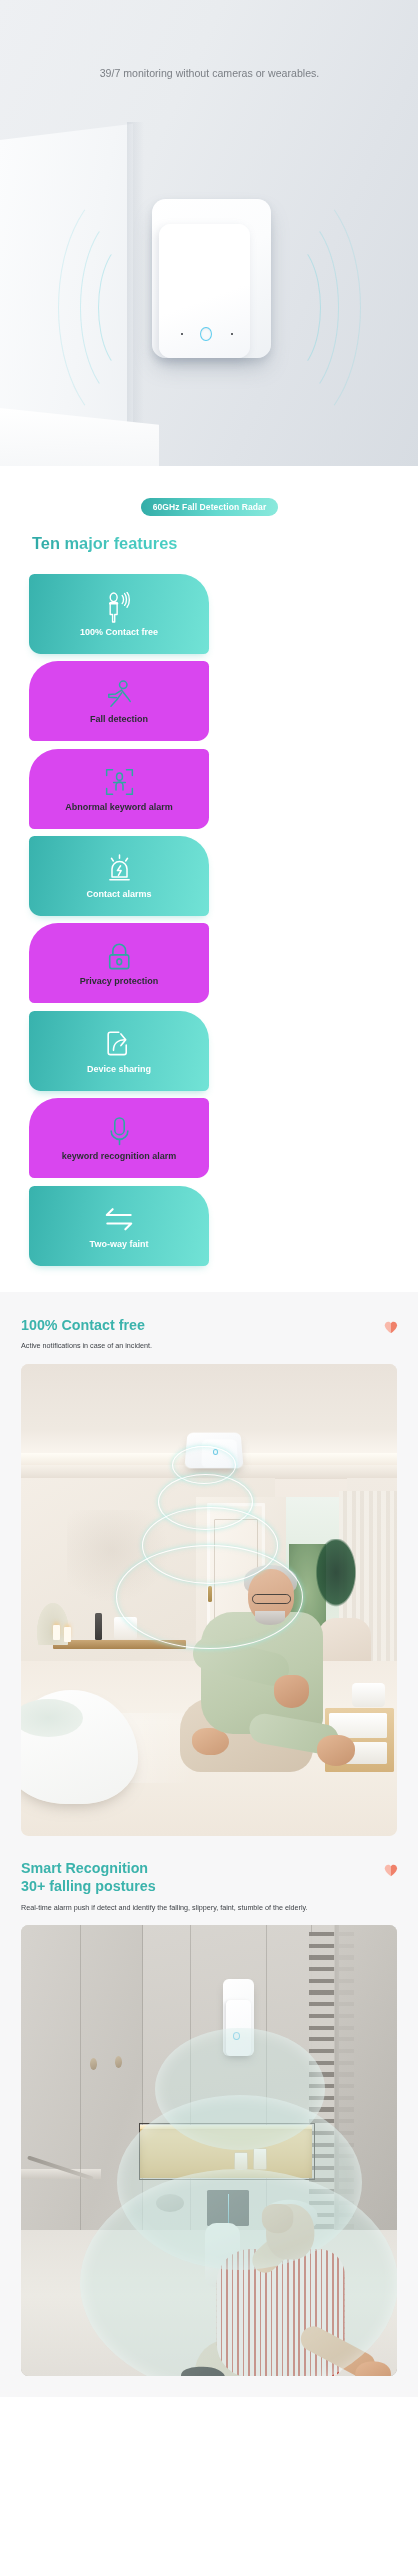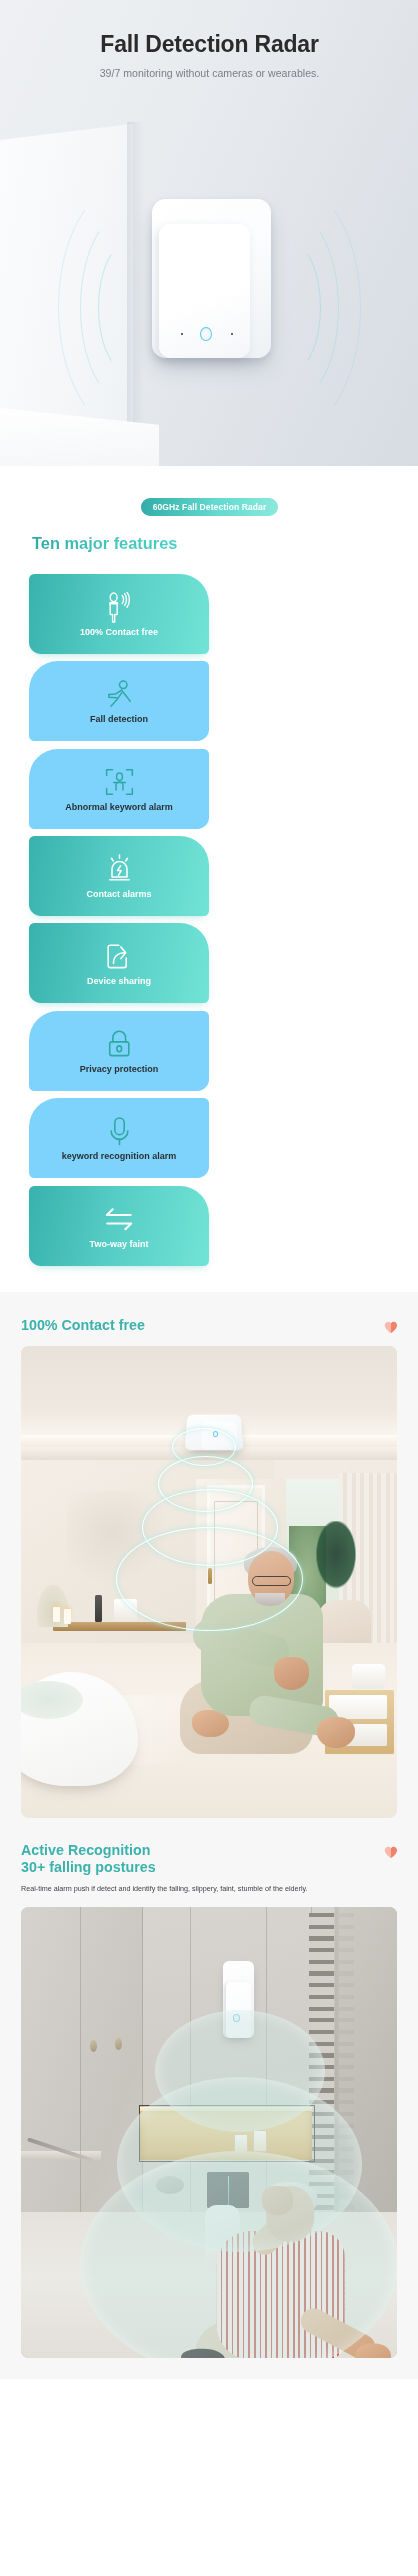--- a/index.html
+++ b/index.html
@@ -106,21 +106,21 @@
   .card .ico{height:33px;display:flex;align-items:center;justify-content:center;margin-bottom:3.2px;}
   .card .lbl{font-size:9px;font-weight:bold;text-align:center;line-height:1.15;}
 
   .card.dark{
     background:linear-gradient(100deg,#38b2ad 0%,#55ccc4 45%,#72e3d6 100%);
     border-radius:5.3px 29px 5.3px 11.7px;
     box-shadow:0 4.2px 8.5px -4.2px rgba(70,190,180,.45);
   }
   .card.dark .lbl{color:#ffffff;}
   .card.light{
-    background:#7dd3fc;
+    background:#d946ef;
     border-radius:29px 5.3px 11.7px 5.3px;
   }
   .card.light .lbl{color:#2b2f33;}
 
   .ico svg{display:block;}
 
   
   .sec{background:#f7f7f8;padding:24.4px 0 0;}
   .sec-inner{padding:0 21px;}
   .blk-title{
@@ -327,21 +327,20 @@
 
     <div class="device-wrap">
       <div class="dev-back"></div>
       <div class="dev-front">
         <div class="dev-btn"></div>
         <div class="dev-dot a"></div>
         <div class="dev-dot b"></div>
       </div>
     </div>
 
-    <h1 class="hero-title">Fall Detection Radar</h1>
     <p class="hero-sub">39/7 monitoring without cameras or wearables.</p>
   </section>
 
   <section class="features">
     <div class="pill-row">
       <span class="pill">60GHz Fall Detection Radar</span>
     </div>
     <h2 class="sec-title">Ten major features</h2>
 
     <div class="grid">
@@ -395,40 +394,40 @@
               <path d="M12 8l3.5 5"></path>
               <path d="M42 8l-3.5 5"></path>
             <path d="M13 43V28c0-7.7 6.3-14 14-14s14 6.3 14 14v15z"></path>
             <path d="M9 48h36"></path>
             <path d="M29 22l-6 9h7l-5 9"></path>
           </svg>
         </span>
         <span class="lbl">Contact alarms</span>
       </div>
 
+      <div class="card light">
+        <span class="ico">
+          <svg width="26.5" height="30" viewBox="0 0 50 56" fill="none" stroke="#2fa8a2" stroke-width="3" stroke-linecap="round" stroke-linejoin="round">
+            <path d="M13 24V16a12 12 0 0 1 24 0v8"></path>
+            <rect x="7" y="24" width="36" height="26" rx="4"></rect>
+            <ellipse cx="25" cy="37" rx="4.5" ry="5.5"></ellipse>
+          </svg>
+        </span>
+        <span class="lbl">Privacy protection</span>
+      </div>
+
       <div class="card dark">
         <span class="ico">
           <svg width="27.6" height="30" viewBox="0 0 52 56" fill="none" stroke="#fff" stroke-width="3" stroke-linecap="round" stroke-linejoin="round">
             <path d="M26 6H10a4 4 0 0 0-4 4v34a4 4 0 0 0 4 4h26a4 4 0 0 0 4-4V30"></path>
             <path d="M16 40c0-12 8-20 22-20"></path>
             <path d="M30 9l9 11-9 11"></path>
           </svg>
         </span>
         <span class="lbl">Device sharing</span>
-      </div>
-
-      <div class="card light">
-        <span class="ico">
-          <svg width="26.5" height="30" viewBox="0 0 50 56" fill="none" stroke="#2fa8a2" stroke-width="3" stroke-linecap="round" stroke-linejoin="round">
-            <path d="M13 24V16a12 12 0 0 1 24 0v8"></path>
-            <rect x="7" y="24" width="36" height="26" rx="4"></rect>
-            <ellipse cx="25" cy="37" rx="4.5" ry="5.5"></ellipse>
-          </svg>
-        </span>
-        <span class="lbl">Privacy protection</span>
       </div>
 
       <div class="card light">
         <span class="ico">
           <svg width="23" height="31" viewBox="0 0 44 58" fill="none" stroke="#2fa8a2" stroke-width="3" stroke-linecap="round" stroke-linejoin="round">
             <rect x="13" y="3" width="18" height="32" rx="9"></rect>
             <path d="M6 28c0 8.8 7.2 16 16 16s16-7.2 16-16"></path>
             <path d="M22 44v10"></path>
           </svg>
         </span>
@@ -452,20 +451,21 @@
 
   <section class="sec">
     <div class="sec-inner">
       <div class="blk-head">
         <h3 class="blk-title">100% Contact free</h3>
         <svg class="heart" viewBox="0 0 30 28" fill="none">
           <path d="M15 27S1.5 18.6 1.5 9.4C1.5 4.7 5 1.4 9.2 1.4c2.6 0 4.7 1.4 5.8 3.4V27z" fill="#f9b9ab"></path>
           <path d="M15 27s13.5-8.4 13.5-17.6C28.5 4.7 25 1.4 20.8 1.4c-2.6 0-4.7 1.4-5.8 3.4V27z" fill="#f0816a"></path>
         </svg>
       </div>
+      <p class="blk-desc">Active notifications in case of an incident.</p>
     </div>
 
     <div class="photo p1">
       <div class="scene1">
         <div class="s1-ceiling"></div>
           <div class="s1-cove"></div>
           <div class="s1-cornice"></div>
         <div class="s1-wall"></div>
         <div class="s1-right"></div>
         <div class="s1-doorframe"></div>
@@ -513,21 +513,21 @@
           <div class="ring r1d"></div>
         </div>
       </div>
     </div>
   </section>
 
   <section class="sec">
     <div class="sec-inner">
       <div class="blk-head">
         <h3 class="blk-title">
-          <span>Active Recognition</span><br>
+          <span>Smart Recognition</span><br>
           <span>30+ falling postures</span>
         </h3>
         <svg class="heart" viewBox="0 0 30 28" fill="none">
           <path d="M15 27S1.5 18.6 1.5 9.4C1.5 4.7 5 1.4 9.2 1.4c2.6 0 4.7 1.4 5.8 3.4V27z" fill="#f9b9ab"></path>
           <path d="M15 27s13.5-8.4 13.5-17.6C28.5 4.7 25 1.4 20.8 1.4c-2.6 0-4.7 1.4-5.8 3.4V27z" fill="#f0816a"></path>
         </svg>
       </div>
       <p class="blk-desc">Real-time alarm push if detect and identify the falling, slippery, faint, stumble of the elderly.</p>
     </div>
 

